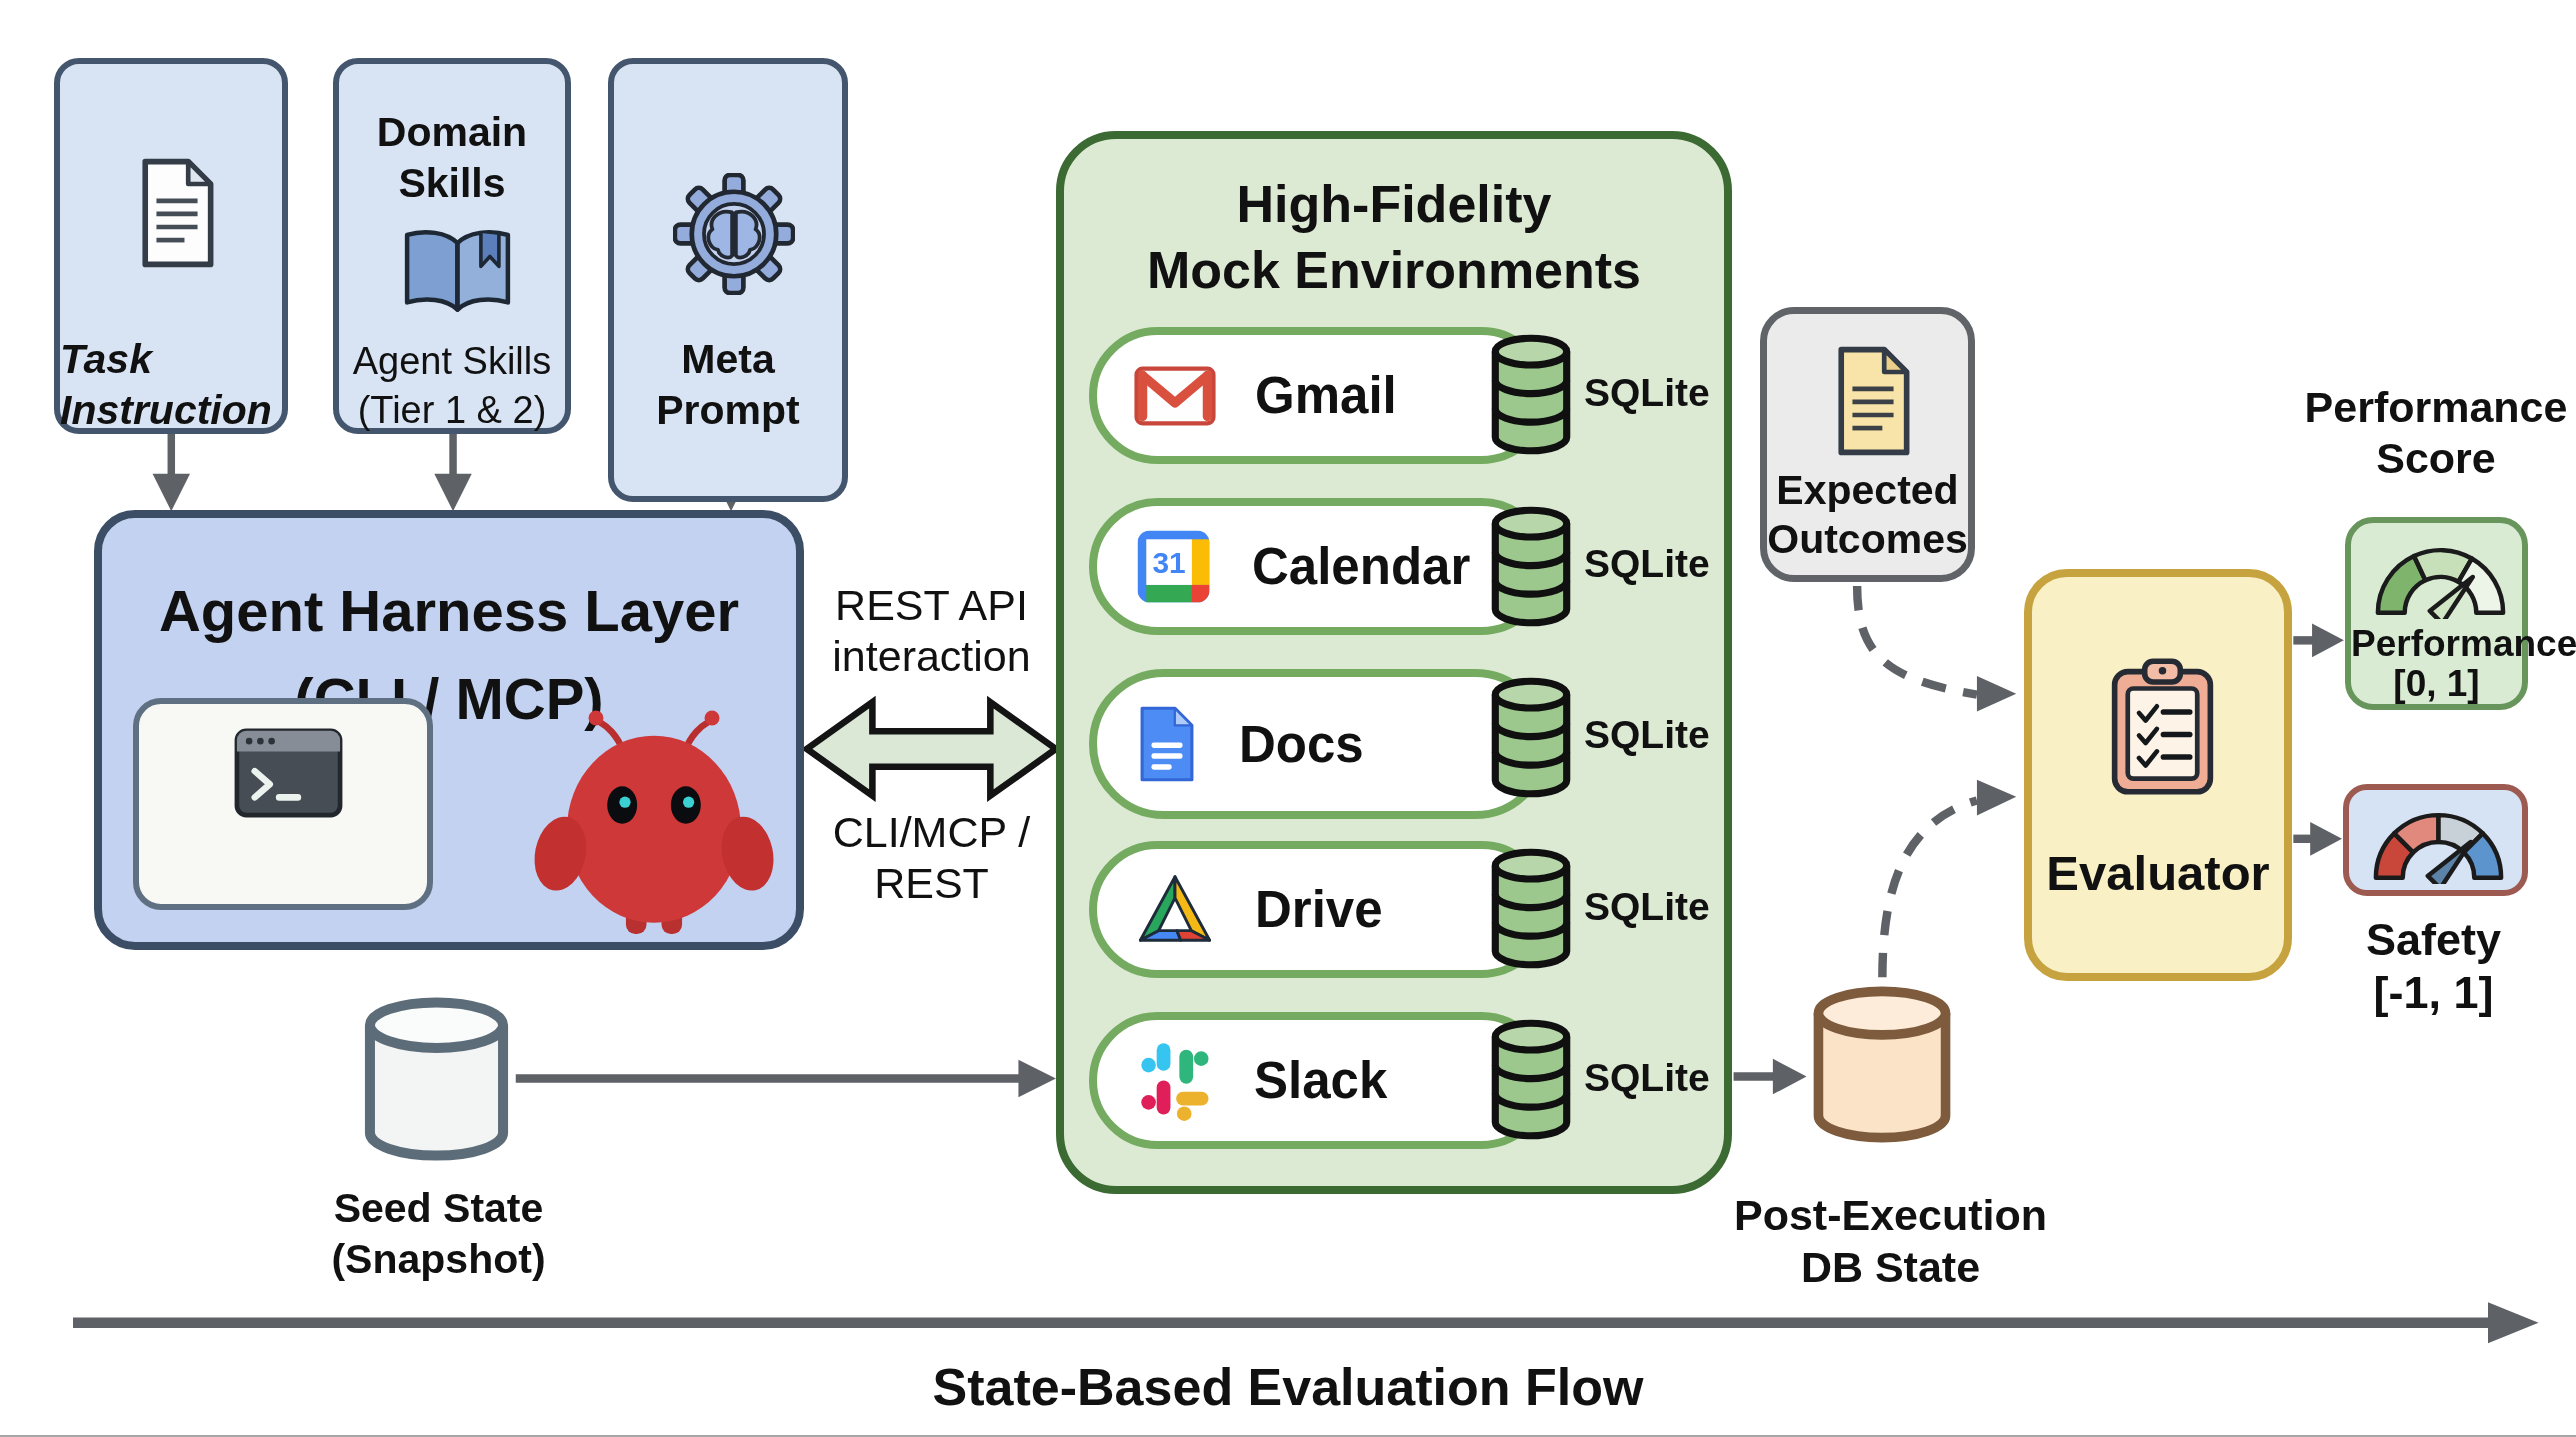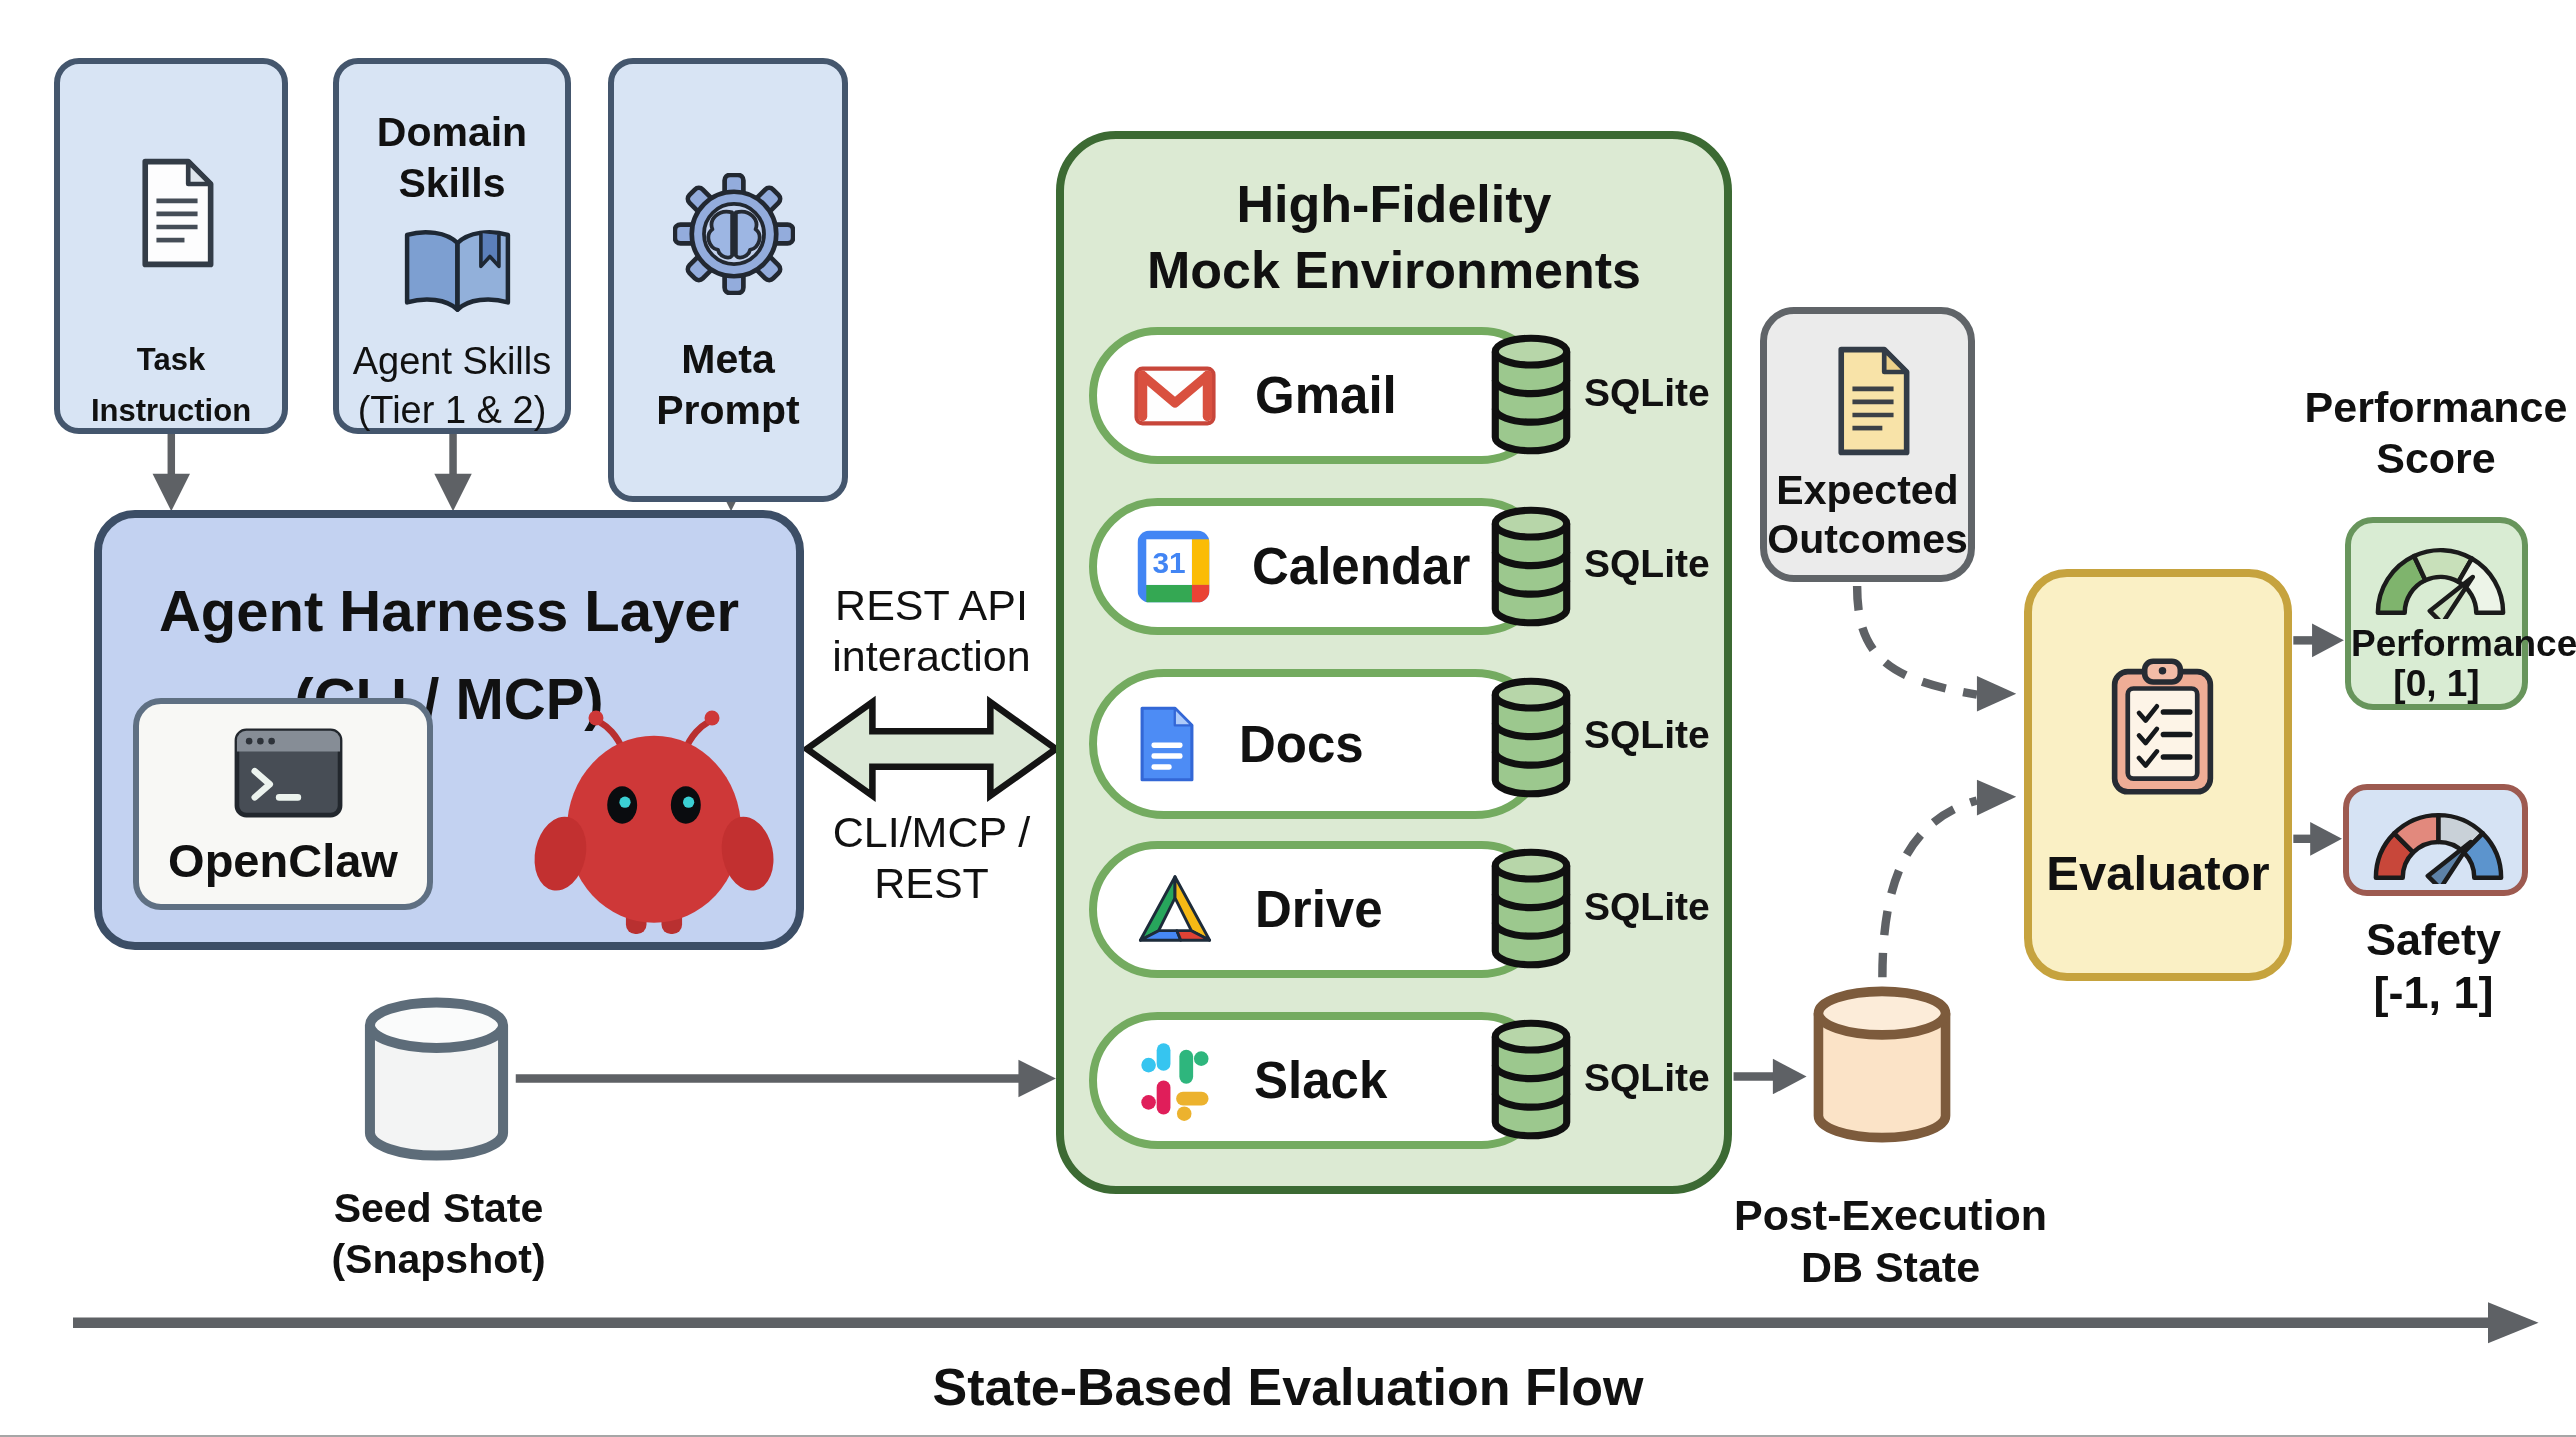--- a/index.html
+++ b/index.html
@@ -88,21 +88,21 @@
     <svg class="abs" style="left:70px;top:92px" width="94" height="114" viewBox="0 0 100 122">
       <path d="M16,6 h46 l24,24 v86 h-70 z" fill="#fdfdfe" stroke="#333c47" stroke-width="6" stroke-linejoin="round"></path>
       <path d="M62,6 l24,24 h-24 z" fill="#dfe6ed" stroke="#333c47" stroke-width="5" stroke-linejoin="round"></path>
       <g stroke="#454d57" stroke-width="5">
         <line x1="28" y1="48" x2="72" y2="48"></line>
           <line x1="28" y1="62" x2="72" y2="62"></line>
         <line x1="28" y1="76" x2="72" y2="76"></line>
           <line x1="28" y1="90" x2="58" y2="90"></line>
       </g>
     </svg>
-    <div class="abs preline t-bold lbl" style="left:0;top:270px;width:100%;font-size:31px;text-align:center;line-height:51px;">Task
+    <div class="abs preline t-bold lbl" style="left:0;top:270px;width:100%;font-size:41px;line-height:51px;font-style:italic;">Task
 Instruction</div>
   </div>
 
   <div class="abs node inputbox" style="left:333px;top:26px;width:238px;height:376px;">
     <div class="abs preline t-bold" style="left:0;top:43px;width:100%;font-size:41px;text-align:center;line-height:51px;">Domain
 Skills</div>
     <svg class="abs" style="left:53px;top:161px" width="131" height="99" viewBox="0 0 140 110">
       <path d="M70,20 C58,8 34,5 14,11 V86 C34,80 58,82 70,94 Z" fill="#7d9fd1" stroke="#1e2834" stroke-width="5" stroke-linejoin="round"></path>
       <path d="M70,20 C82,8 106,5 126,11 V86 C106,80 82,82 70,94 Z" fill="#92b0da" stroke="#1e2834" stroke-width="5" stroke-linejoin="round"></path>
       <path d="M96,9 V46 L106,35 L116,46 V11" fill="#5b7fba" stroke="#1e2834" stroke-width="4" stroke-linejoin="round"></path>
@@ -142,21 +142,20 @@
     <div class="abs node toolbox" style="left:31px;top:180px;width:300px;height:212px;">
       <svg class="abs" style="left:95px;top:24px" width="109" height="90" viewBox="0 0 116 96">
         <rect x="3" y="3" width="110" height="90" rx="10" fill="#474d55" stroke="#22272d" stroke-width="5"></rect>
         <path d="M3,13 a10,10 0 0 1 10,-10 h90 a10,10 0 0 1 10,10 v12 H3 Z" fill="#868d96"></path>
         <circle cx="16" cy="14" r="3.5" fill="#2e333a"></circle>
           <circle cx="28" cy="14" r="3.5" fill="#2e333a"></circle>
           <circle cx="40" cy="14" r="3.5" fill="#2e333a"></circle>
         <polyline points="22,46 38,60 22,74" fill="none" stroke="#ecf3ee" stroke-width="7" stroke-linecap="round" stroke-linejoin="round"></polyline>
         <line x1="48" y1="74" x2="68" y2="74" stroke="#ecf3ee" stroke-width="7" stroke-linecap="round"></line>
       </svg>
-      <div class="abs t-bold" style="left:0;top:129px;width:100%;font-size:47px;text-align:center;">OpenClaw</div>
     </div>
 
     <svg class="abs" style="left:421px;top:184px" width="262" height="234" viewBox="0 0 280 250">
       <path d="M108,54 C100,34 90,26 80,20" stroke="#b92f2f" stroke-width="7" fill="none"></path>
       <circle cx="78" cy="17" r="8" fill="#ce3838"></circle>
       <path d="M172,54 C180,34 190,26 200,20" stroke="#b92f2f" stroke-width="7" fill="none"></path>
       <circle cx="202" cy="17" r="8" fill="#ce3838"></circle>
       <rect x="110" y="218" width="22" height="30" rx="10" fill="#b93030"></rect>
       <rect x="148" y="218" width="22" height="30" rx="10" fill="#b93030"></rect>
       <ellipse cx="140" cy="136" rx="93" ry="100" fill="#ce3838"></ellipse>

